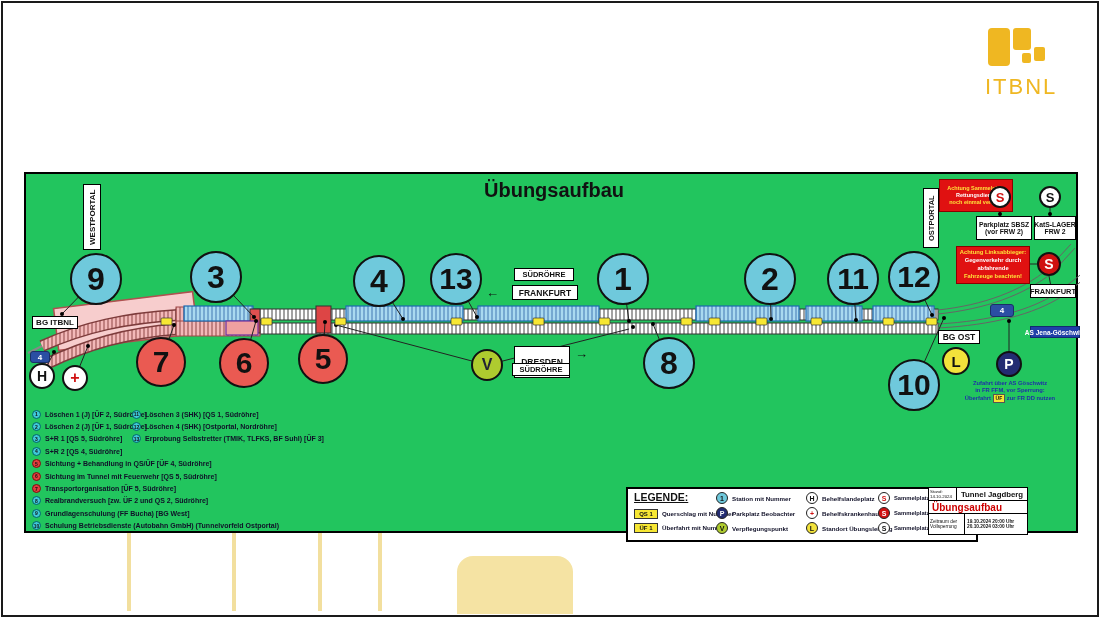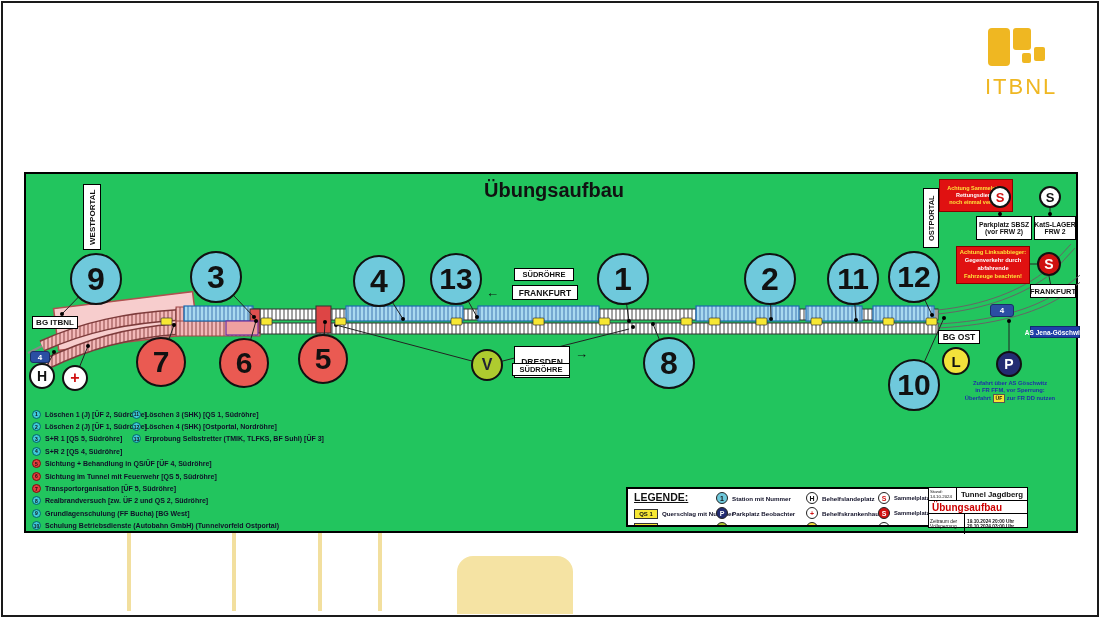--- a/index.html
+++ b/index.html
@@ -47,30 +47,30 @@
           font-size:5px;padding:0 2px;vertical-align:middle;}
   
   .alrow{display:flex;align-items:center;height:12.4px;white-space:nowrap;}
   .lcirc{width:9px;height:9px;border-radius:50%;border:1px solid #066;display:inline-flex;
          align-items:center;justify-content:center;font-size:5px;font-weight:bold;
          margin-right:4px;flex:0 0 auto;box-sizing:border-box;}
   .lcirc.rd{background:#E43D3D;border-color:#711;}
   .lcirc.cy{background:#3FC8D8;}
   .ltext{font-size:7px;font-weight:bold;color:#101028;}
   
-  .legendbox{position:absolute;left:600px;top:313px;width:352px;height:40px;border:2px solid #000;
+  .legendbox{position:absolute;left:600px;top:313px;width:352px;height:55px;border:2px solid #000;
              box-sizing:border-box;overflow:hidden;background:#fff;}
   .lg-title{position:absolute;left:6px;top:2px;font-size:10.5px;font-weight:bold;text-decoration:underline;}
   .lg-chip{position:absolute;width:24px;height:10px;background:#F7E733;border:1px solid #333;
            font-size:6px;font-weight:bold;display:flex;align-items:center;justify-content:center;box-sizing:border-box;}
   .lg-text{position:absolute;font-size:6.2px;font-weight:bold;white-space:nowrap;color:#101028;}
   .lg-circ{position:absolute;width:12px;height:12px;border-radius:50%;border:1.2px solid #222;
            display:flex;align-items:center;justify-content:center;font-size:7px;font-weight:bold;box-sizing:border-box;}
   
-  .infobox{position:absolute;left:902px;top:313px;width:100px;height:41px;border:1.5px solid #000;
+  .infobox{position:absolute;left:902px;top:313px;width:100px;height:48px;border:1.5px solid #000;
            box-sizing:border-box;background:#fff;font-weight:bold;}
   .ib-r1{display:flex;border-bottom:1px solid #000;height:12px;}
   .ib-stand{width:28px;font-size:4.4px;font-weight:normal;border-right:1px solid #000;
             display:flex;align-items:center;padding-left:1px;box-sizing:border-box;}
   .ib-title{flex:1;font-size:7.8px;display:flex;align-items:center;justify-content:center;}
   .ib-r2{height:13px;border-bottom:1px solid #000;color:#C00;font-size:10px;display:flex;
          align-items:center;padding-left:3px;box-sizing:border-box;}
   .ib-r3{display:flex;height:20px;}
   .ib-zl{width:36px;font-size:4.8px;border-right:1px solid #000;display:flex;flex-direction:column;
          justify-content:center;padding-left:1px;box-sizing:border-box;font-weight:normal;}

